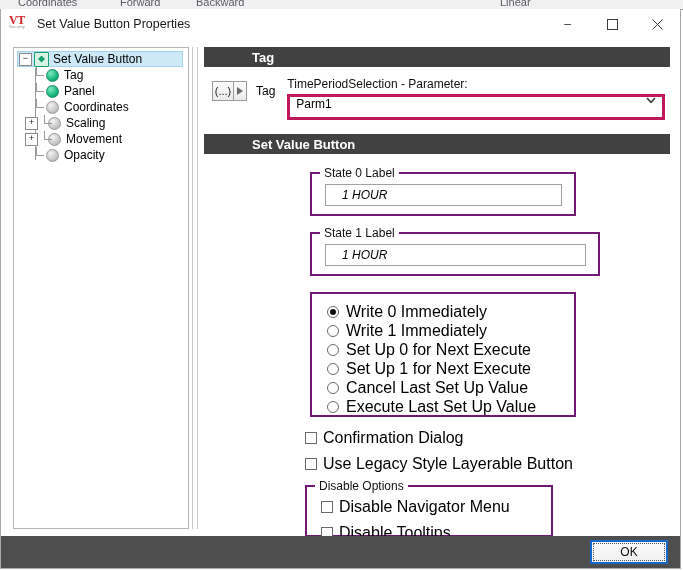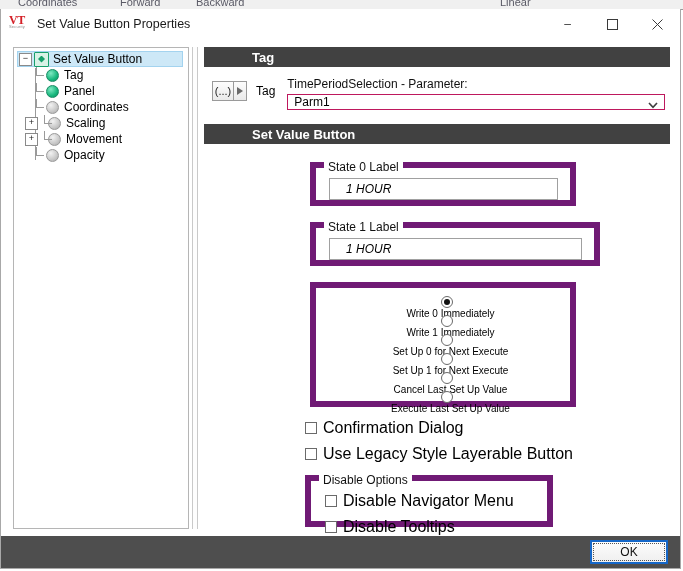--- a/index.html
+++ b/index.html
@@ -120,42 +120,42 @@
   }
   #tag-arrow{
     width:13px;height:20px;border:1px solid #9a9a9a;border-left:none;background:linear-gradient(#fdfdfd,#eaeaea);
     display:flex;align-items:center;justify-content:center;font-size:7px;color:#555;
     box-sizing:border-box;
   }
   #tag-label{margin-left:9px;margin-top:7px;font-size:12px;}
   #tag-fields{margin-left:12px;flex:1;}
   #tag-caption{font-size:12px;color:#111;margin-bottom:3px;}
   #tag-select{
-    width:378px;height:16px;border:1px solid #be185d;background:#fff;
-    display:flex;align-items:flex-end;justify-content:space-between;
+    width:378px;height:26px;border:3px solid #be185d;background:#fff;
+    display:flex;align-items:flex-start;justify-content:space-between;
     box-sizing:border-box;padding:0 6px;font-size:12px;
   }
   #tag-select .chev{font-size:9px;color:#444;}
   
   #svb-head{margin-top:14px;}
   .groupbox{
-    position:relative;border:6px solid #701a75;margin-top:14px;
+    position:relative;border:2px solid #701a75;margin-top:14px;
     box-sizing:border-box;background:#fff;
   }
   .groupbox > legend{
     position:absolute;top:-8px;left:8px;background:#fff;padding:0 4px;
     font-size:12px;color:#111;
   }
   .txtbox{
     border:1px solid #a0a0a0;background:#fff;height:22px;
     display:flex;align-items:center;padding-left:16px;font-size:12px;
     box-sizing:border-box;
     font-style:italic;
   }
-  .radio-row{display:flex;align-items:center;height:19px;font-size:10px;flex-direction:column;}
+  .radio-row{display:flex;align-items:center;height:19px;font-size:16px;}
   .radio{
     width:12px;height:12px;border-radius:50%;border:1px solid #6a6a6a;background:#fff;
     margin-right:7px;flex:0 0 auto;display:flex;align-items:center;justify-content:center;
     box-sizing:border-box;
   }
   .radio.on::after{content:"";width:6px;height:6px;border-radius:50%;background:#111;display:block;}
   .chk-row{display:flex;align-items:center;font-size:16px;}
   .chk{
     width:12px;height:12px;border:1px solid #6a6a6a;background:#fff;
     margin-right:6px;flex:0 0 auto;box-sizing:border-box;

